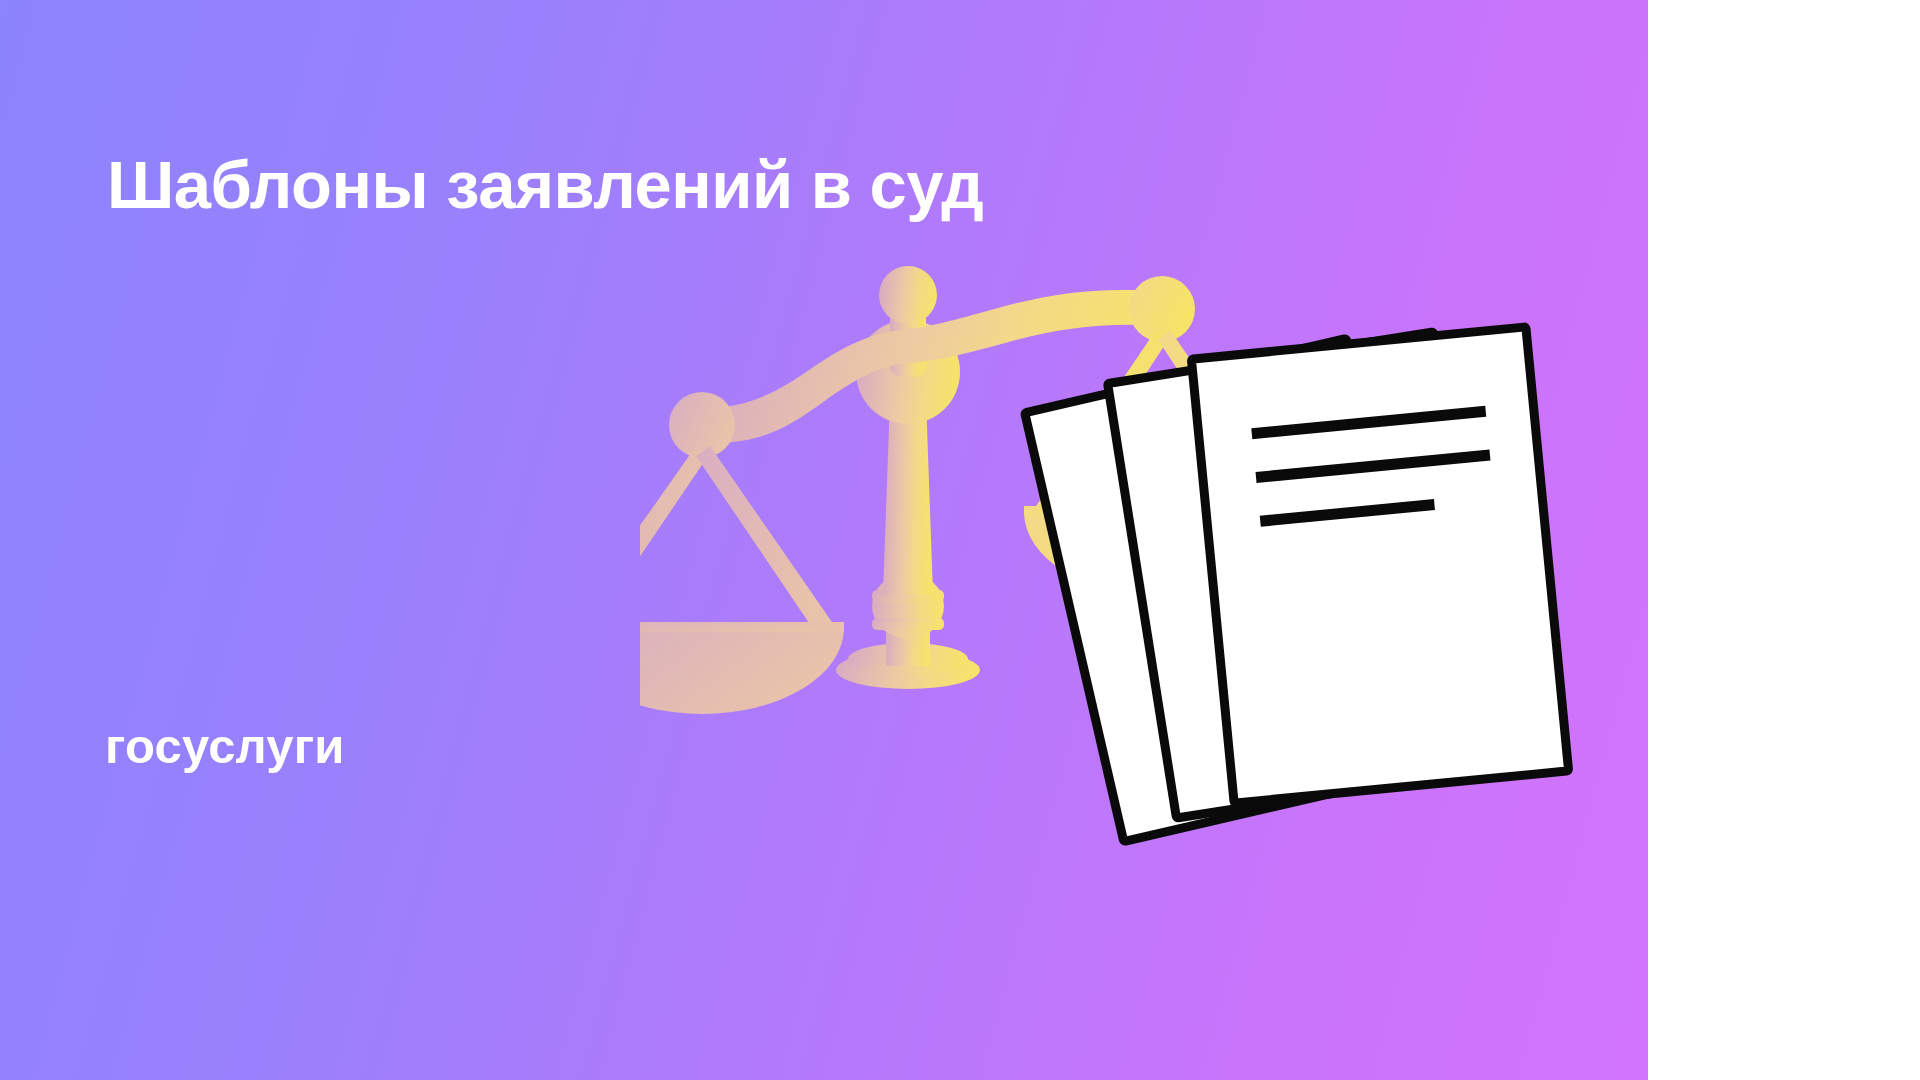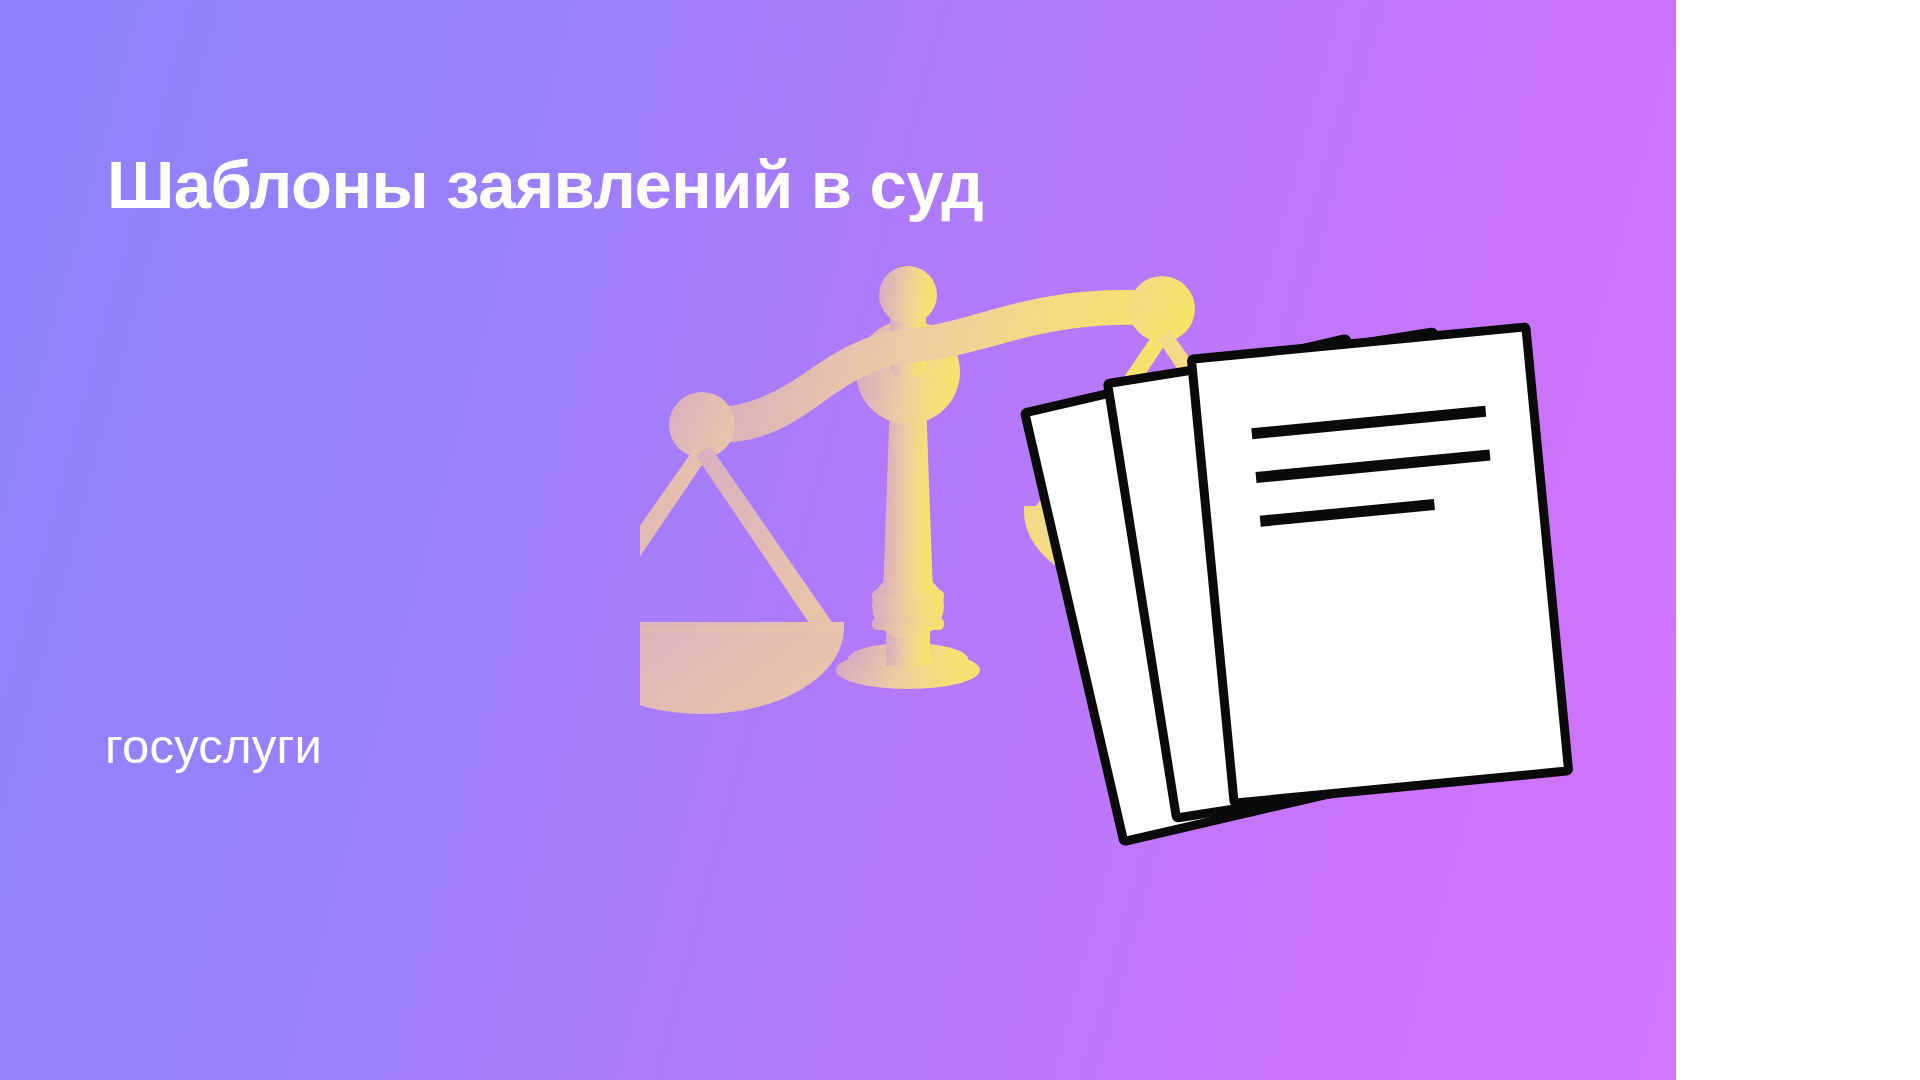--- a/index.html
+++ b/index.html
@@ -11,21 +11,20 @@
   body {
     font-family: "Liberation Sans", sans-serif;
   }
 
   .banner {
     position: relative;
     width: 1648px;
     height: 1080px;
     overflow: hidden;
     background: linear-gradient(105deg, #8C84FC 0%, #9A80FC 28%, #B579FB 58%, #C974FB 80%, #D274FC 100%);
-    padding-left: 28px;
   }
 
   
   .headline {
     position: absolute;
     left: 107px;
     top: 104px;
     width: 1100px;
     color: #ffffff;
     font-size: 67px;
@@ -35,21 +34,21 @@
     white-space: nowrap;
   }
 
   
   .logo {
     position: absolute;
     left: 105px;
     top: 722px;
     color: #ffffff;
     font-size: 49px;
-    font-weight: 400;
+    font-weight: 700;
     letter-spacing: 0.2px;
     line-height: 1;
   }
 
   
   .illustration {
     position: absolute;
     left: 640px;
     top: 250px;
     width: 1280px;

